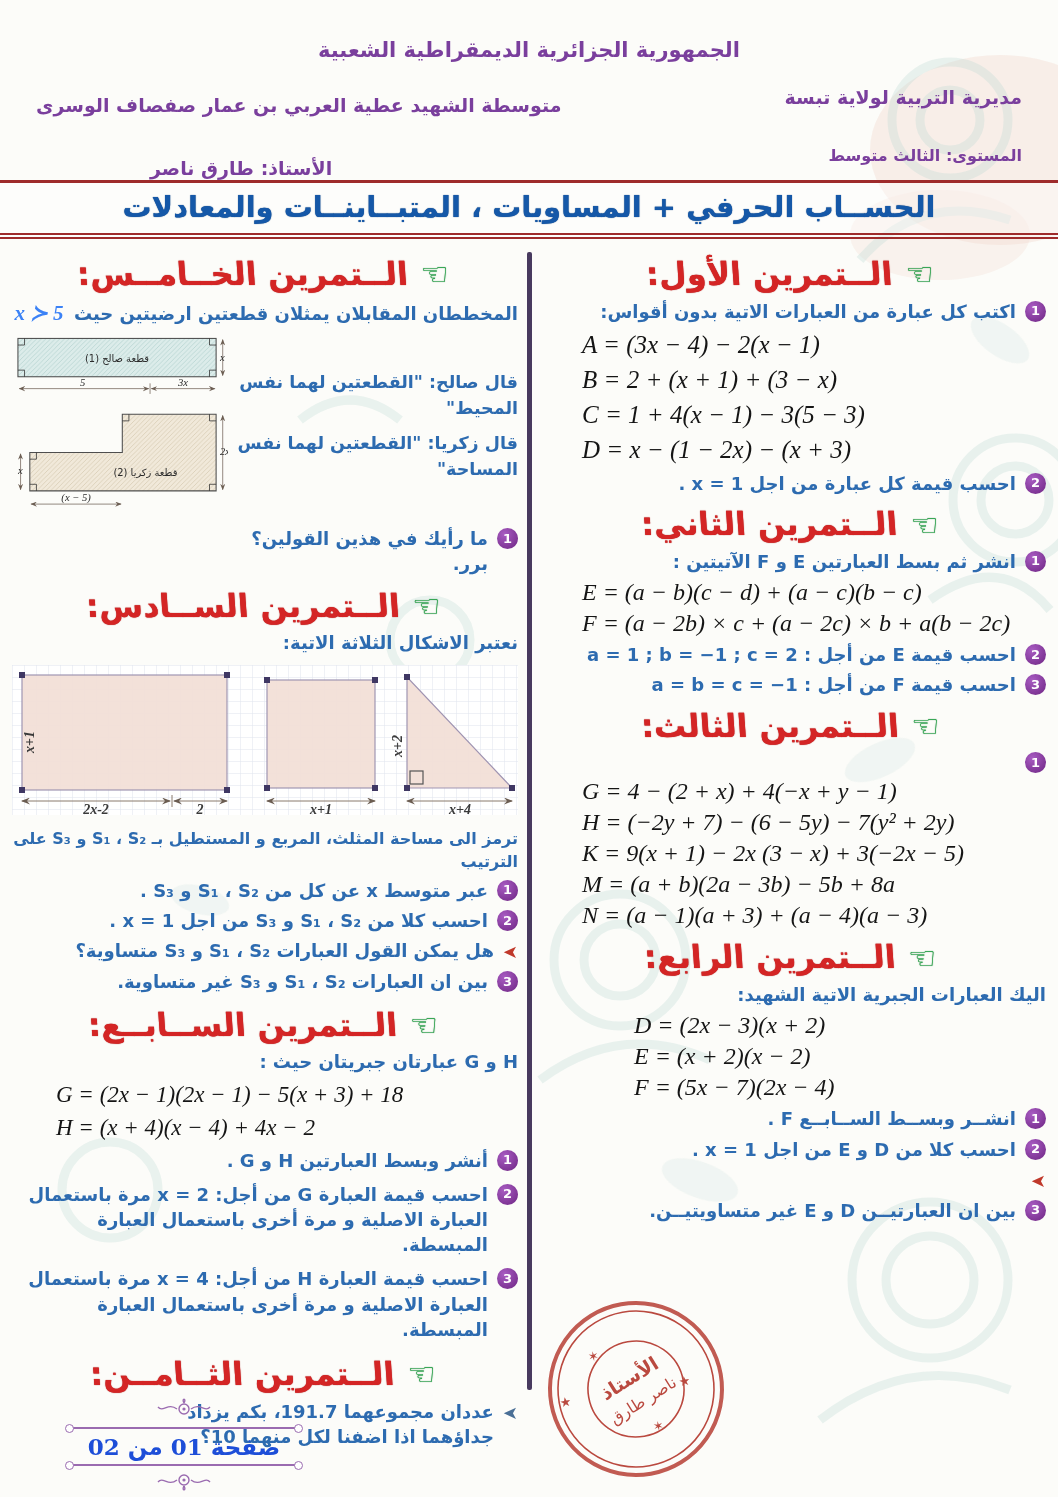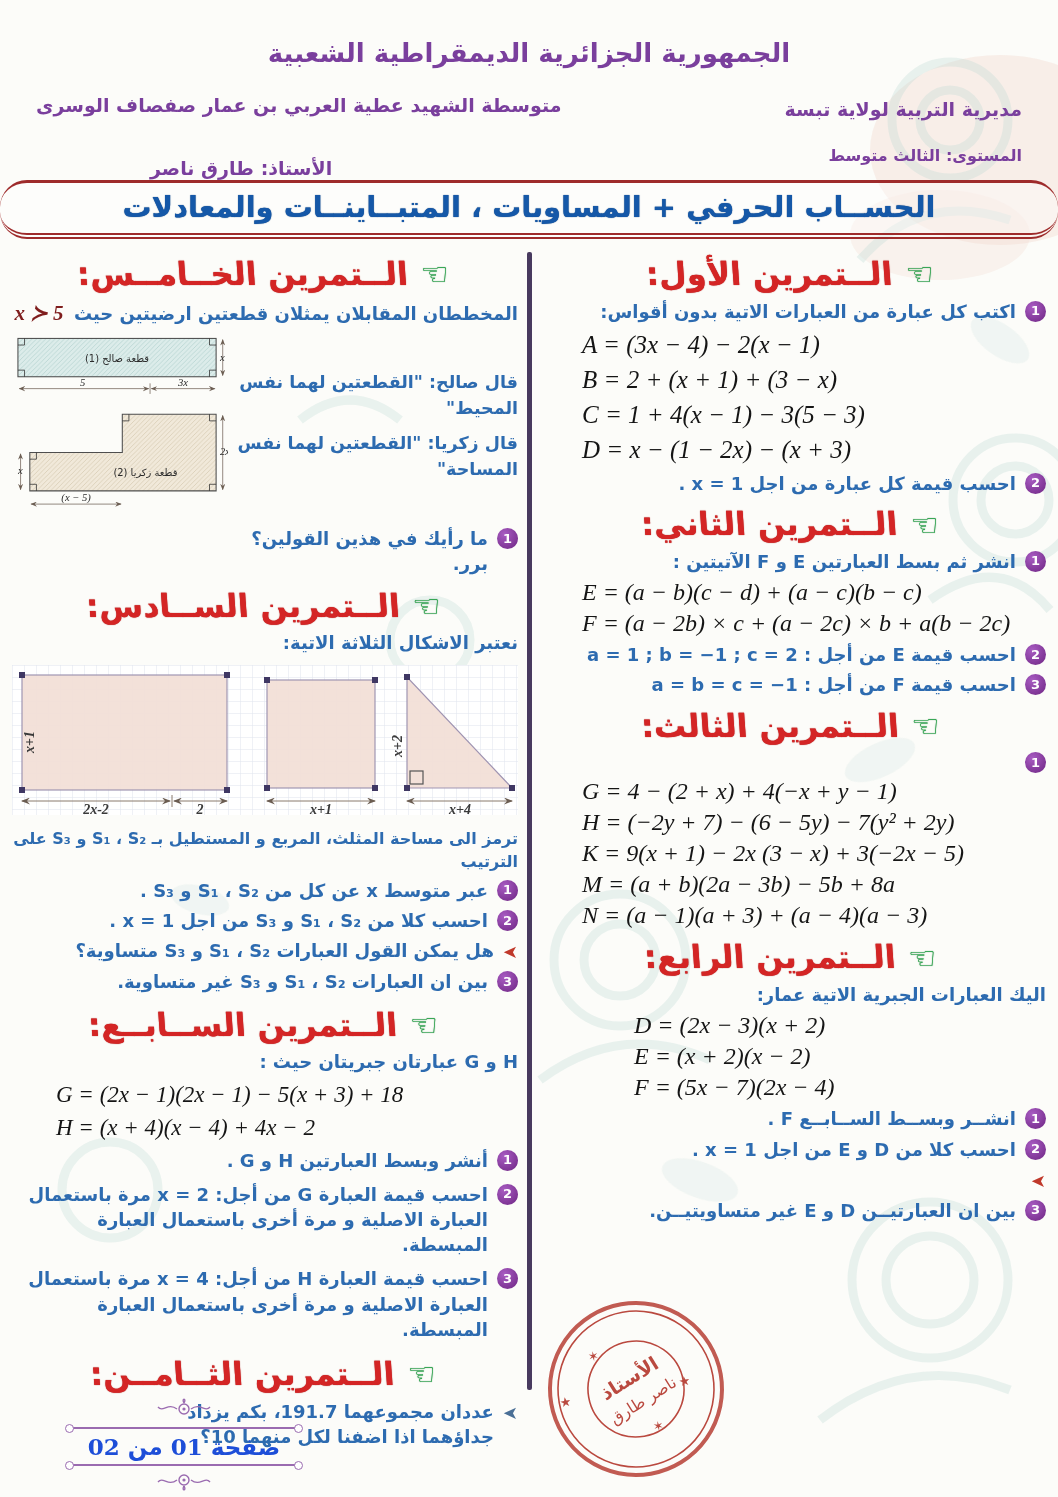--- a/index.html
+++ b/index.html
@@ -6,29 +6,29 @@
   html,body { background:#9a9a9a; }
   body { font-family:"DejaVu Sans", sans-serif; }
   .page { position:relative; width:1058px; height:1497px; margin:0 auto;
           background:#fcfcf9; overflow:hidden; direction:rtl; }
 
   
   .wm { position:absolute; inset:0; pointer-events:none; }
 
   
   .republic   { position:absolute; top:38px; left:0; right:0; text-align:center;
-                color:#7a3f9d; font-size:26px; font-weight:700; }
-  .directorate{ position:absolute; top:98px; right:36px; color:#7a3f9d; font-size:19px; font-weight:700; }
+                color:#7a3f9d; font-size:21px; font-weight:700; }
+  .directorate{ position:absolute; top:86px; right:36px; color:#7a3f9d; font-size:19px; font-weight:700; }
   .school     { position:absolute; top:94px; left:36px;  color:#7a3f9d; font-size:19px; font-weight:700; }
   .level      { position:absolute; top:146px; right:36px; color:#7a3f9d; font-size:16px; font-weight:700; }
   .teacher    { position:absolute; top:157px; left:150px; color:#7a3f9d; font-size:19px; font-weight:700; }
 
   .title-bar { position:absolute; top:180px; left:0; right:0;
                border-top:3px solid #9e2b2b; border-bottom:6px double #9e2b2b;
-               text-align:center; padding:7px 0 9px; background:rgba(255,255,255,.35);border-radius:27px; }
+               text-align:center; padding:7px 0 9px; background:rgba(255,255,255,.35); }
   .title-bar .t { color:#1558a8; font-weight:700; font-size:29px;
                   text-shadow:0 0 1px #0d3e78; letter-spacing:0; }
 
   .divider { position:absolute; top:252px; left:527px; width:5px; height:1138px;
              background:#483a5f; border-radius:2px; }
 
   .col { position:absolute; top:252px; }
   .col-right { right:12px; width:512px; }
   .col-left  { left:8px;  width:510px; }
 
@@ -48,21 +48,21 @@
   .plain { font-size:18px; font-weight:700; color:#2d6bb0; margin:5px 0; line-height:1.4; }
 
   .formula { direction:ltr; text-align:left; unicode-bidi:isolate;
              font-family:"Liberation Serif","DejaVu Serif",serif; font-style:italic;
              font-size:25px; color:#151515; margin:7px 0; padding-left:48px; }
   .formula.tight  { margin:4px 0; font-size:24px; }
   .formula.small  { font-size:23px; }
   .formula.indent2{ padding-left:100px; }
   .mathinline { direction:ltr; unicode-bidi:isolate;
                 font-family:"Liberation Serif","DejaVu Serif",serif; font-style:italic;
-                color:#7f1d1d; font-size:21px; padding:0 4px; }
+                color:#3b82f6; font-size:21px; padding:0 4px; }
 
   
   .ex5-row { display:flex; gap:8px; margin:4px 0 2px; }
   .ex5-text { width:282px; padding-top:28px; }
   .ex5-text .quote { font-size:17.5px; font-weight:700; color:#2d6bb0; margin:8px 0; line-height:1.5; }
   .ex5-text .item { margin-top:44px; }
   .ex5-diagrams { width:220px; display:flex; flex-direction:column; gap:4px; }
   .ex5-diagrams svg { display:block; }
 
   .panels { margin:4px 0; }
@@ -174,21 +174,21 @@
     <div class="formula tight">G = 4 − (2 + x) + 4(−x + y − 1)</div>
     <div class="formula tight">H = (−2y + 7) − (6 − 5y) − 7(y² + 2y)</div>
     <div class="formula tight">K = 9(x + 1) − 2x (3 − x) + 3(−2x − 5)</div>
     <div class="formula tight">M = (a + b)(2a − 3b) − 5b + 8a</div>
     <div class="formula tight">N = (a − 1)(a + 3) + (a − 4)(a − 3)</div>
 
     <div class="ex-head" style="margin-top:10px;">
       <span class="hand">☜</span>
       <span class="ex-title">الــتمرين الرابع:</span>
     </div>
-    <div class="plain">اليك العبارات الجبرية الاتية عمار:</div>
+    <div class="plain">اليك العبارات الجبرية الاتية الشهيد:</div>
     <div class="formula indent2 tight">D = (2x − 3)(x + 2)</div>
     <div class="formula indent2 tight">E = (x + 2)(x − 2)</div>
     <div class="formula indent2 tight">F = (5x − 7)(2x − 4)</div>
     <div class="item">
       <span class="bullet">1</span>
       <span>انشــر وبســط الســابــع F .</span>
     </div>
     <div class="item">
       <span class="bullet">2</span>
       <span>احسب كلا من D و E من اجل x = 1 .</span>

